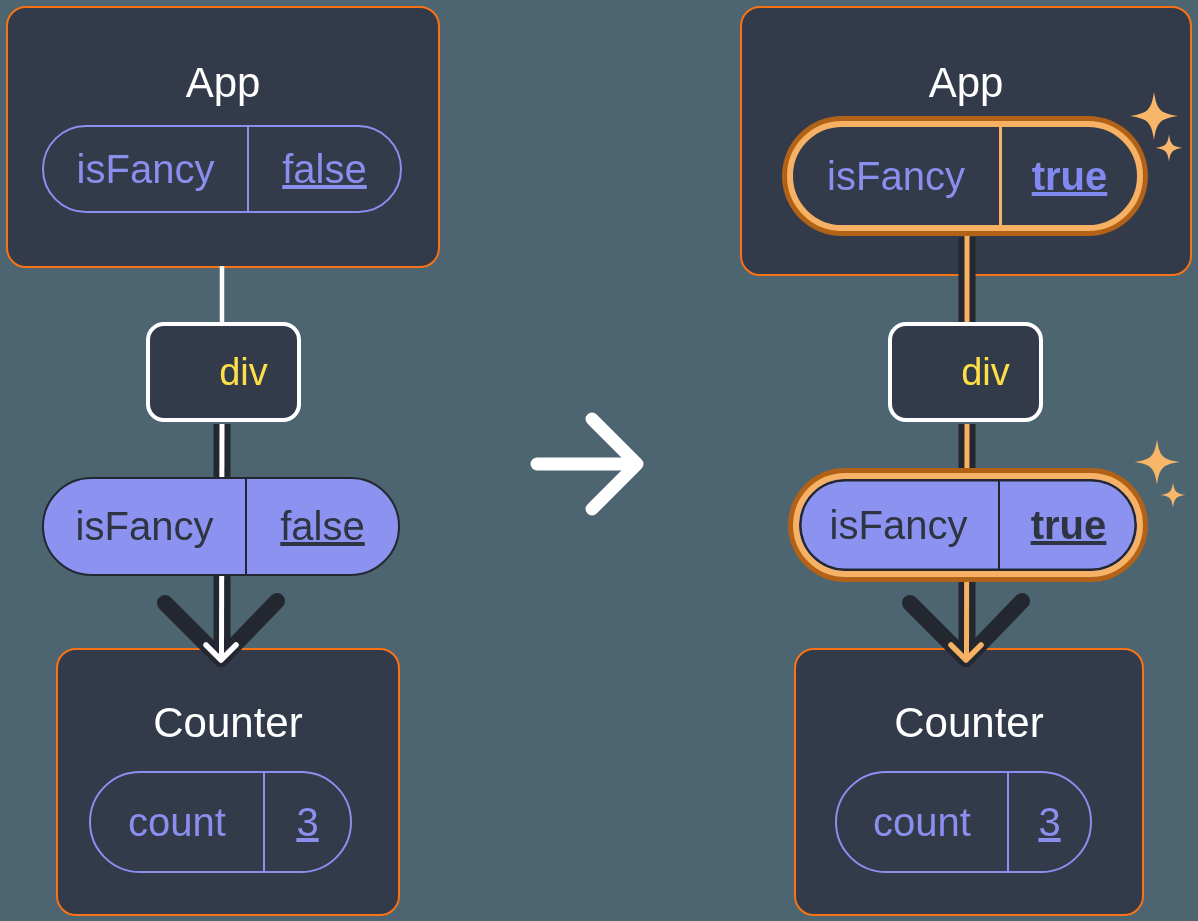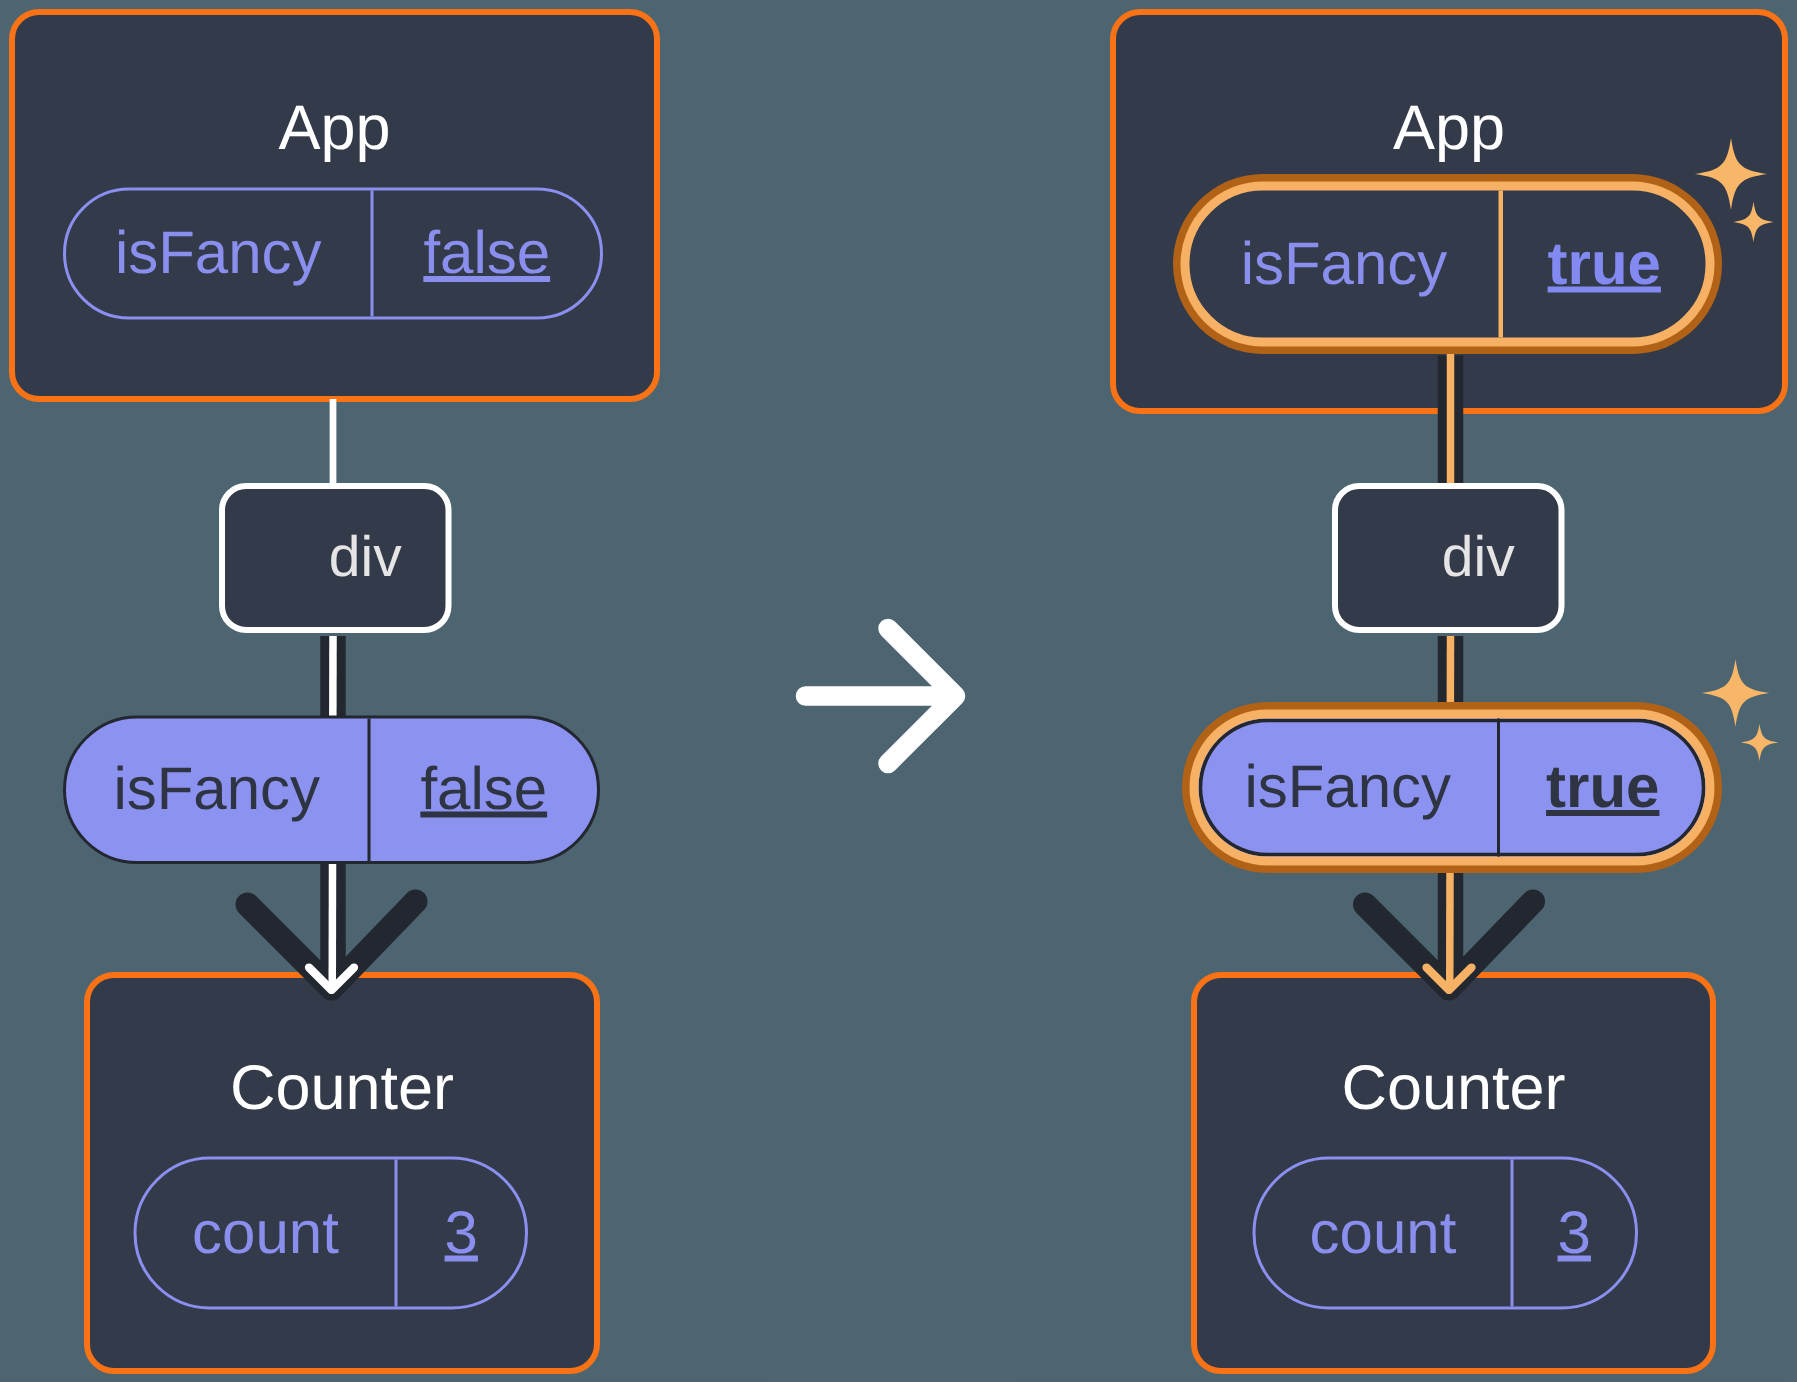--- a/index.html
+++ b/index.html
@@ -3,27 +3,27 @@
 <meta charset="utf-8">
 <style>
   html,body{margin:0;padding:0;background:#4C6570;}
   *{box-sizing:border-box;}
   #stage{
     position:relative;width:1198px;height:921px;overflow:hidden;
     background:#4C6570;
     font-family:"Liberation Sans", sans-serif;
   }
   .card{
-    position:absolute;background:#333A49;border:4px solid #f97316;
+    position:absolute;background:#333A49;border:2px solid #f97316;
     border-radius:20px;
   }
   .nodebox{
     position:absolute;background:#333A49;border:4px solid #FFFFFF;
     border-radius:18px;display:flex;align-items:center;justify-content:center;
-    color:#e5e5e5;font-size:38px;font-weight:500;z-index:6;padding-left:40px;
+    color:#fde047;font-size:38px;font-weight:500;z-index:6;padding-left:40px;
   }
   .title{
     position:absolute;left:0;right:0;text-align:center;color:#FFFFFF;
     font-size:42px;font-weight:500;line-height:1;
   }
   .svglayer{position:absolute;left:0;top:0;z-index:5;pointer-events:none;}
   .toplayer{position:absolute;left:0;top:0;z-index:20;pointer-events:none;}
   .pill{
     position:absolute;display:flex;align-items:stretch;border-radius:999px;
     font-size:40px;z-index:10;

